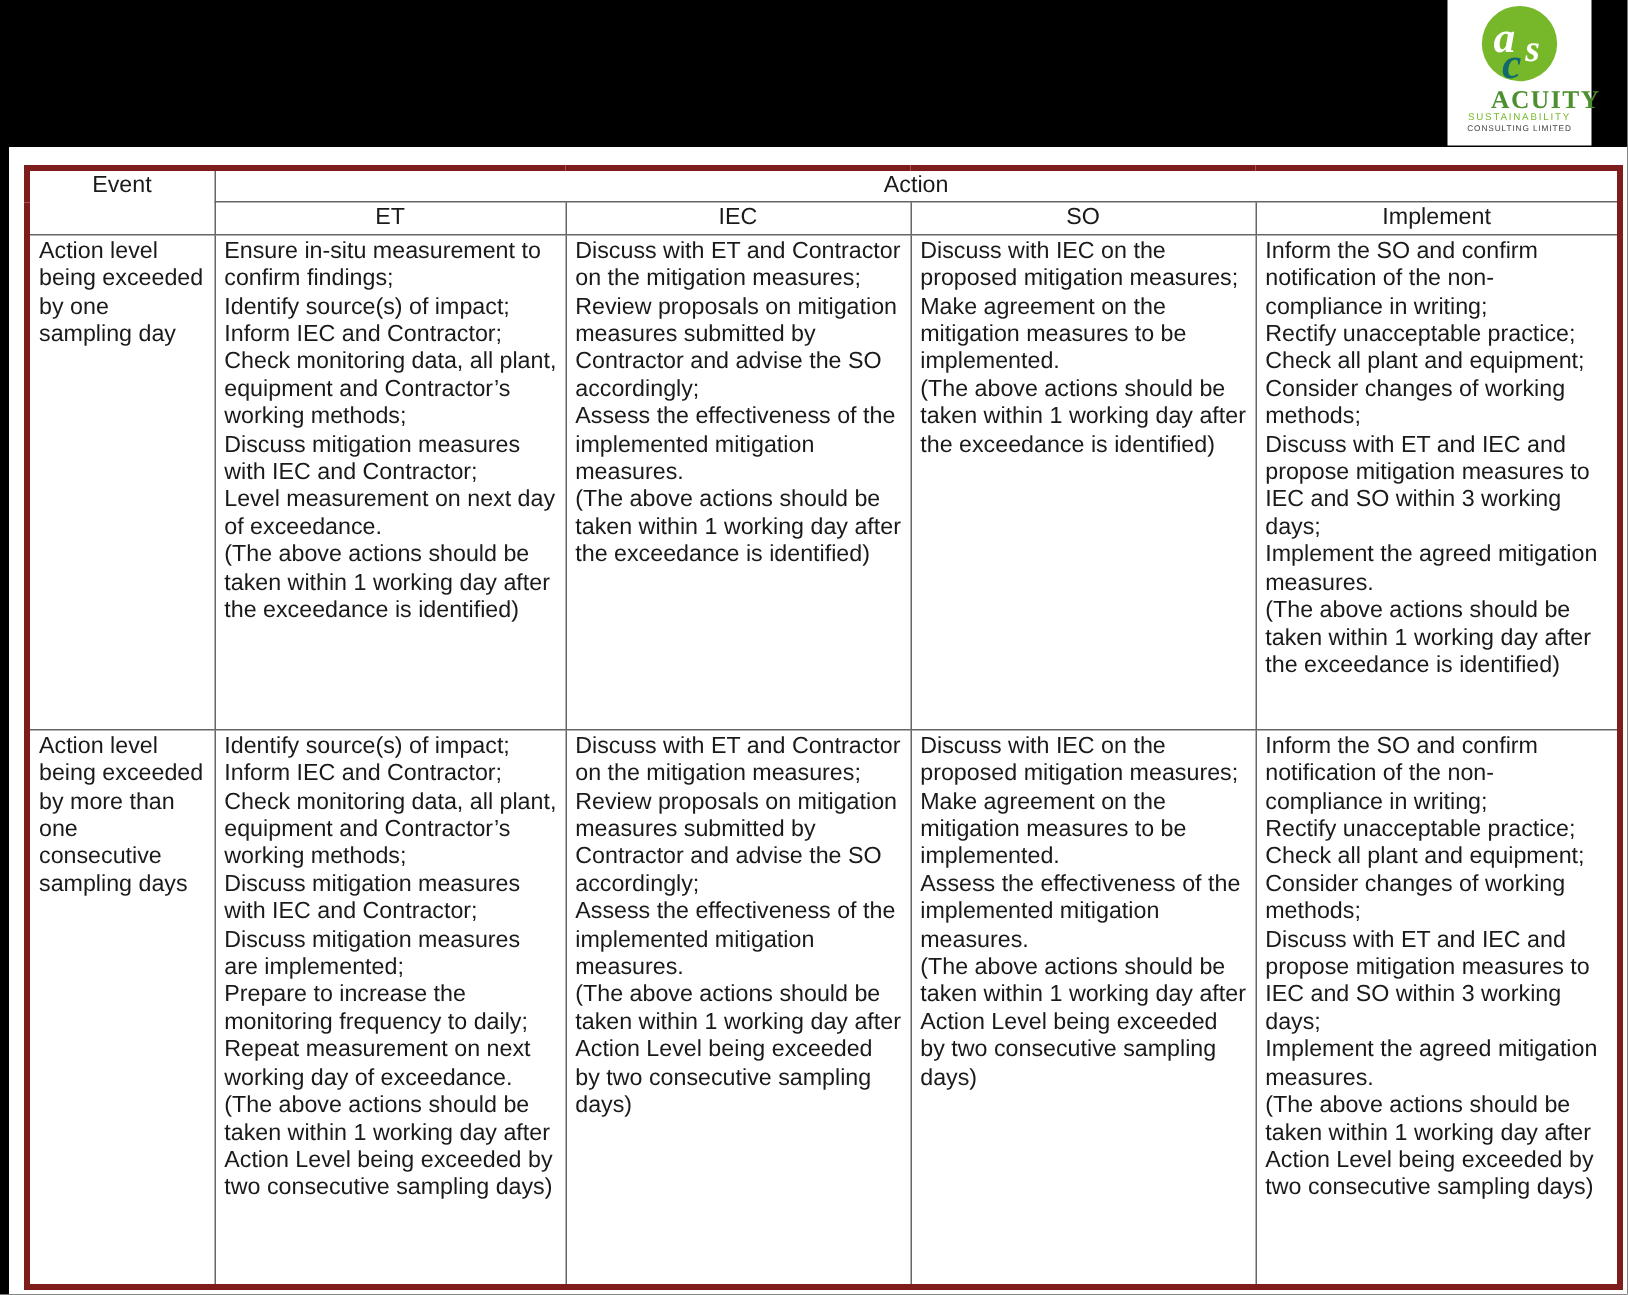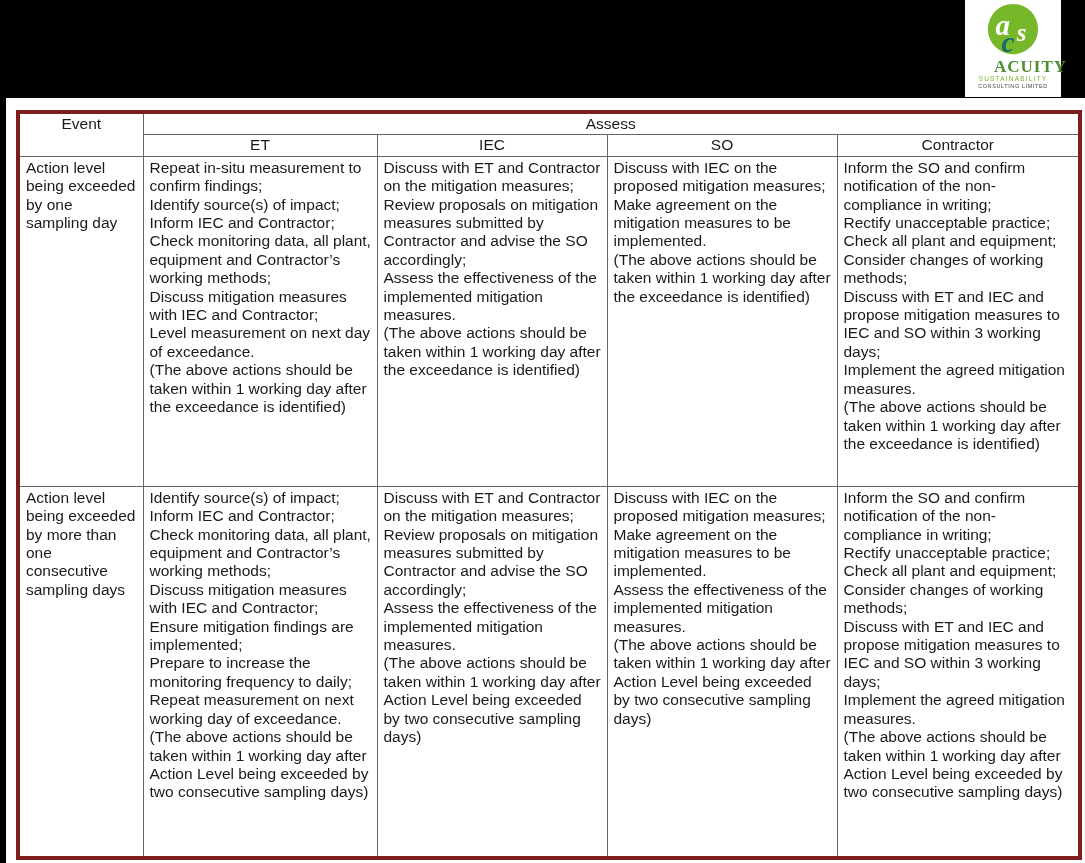--- a/index.html
+++ b/index.html
@@ -120,34 +120,34 @@
     <colgroup>
       <col style="width:125px">
       <col style="width:234px">
       <col style="width:230px">
       <col style="width:230px">
       <col style="width:243px">
     </colgroup>
     <thead>
       <tr>
         <th rowspan="2">Event</th>
-        <th colspan="4">Assess</th>
+        <th colspan="4">Action</th>
       </tr>
       <tr>
         <th>ET</th>
         <th>IEC</th>
         <th>SO</th>
-        <th>Contractor</th>
+        <th>Implement</th>
       </tr>
     </thead>
     <tbody>
       <tr class="body-row-1">
         <td class="event-cell">Action level being exceeded by one sampling day</td>
         <td>
-            <div class="action-item">Repeat in-situ measurement to confirm findings;</div>
+            <div class="action-item">Ensure in-situ measurement to confirm findings;</div>
             <div class="action-item">Identify source(s) of impact;</div>
             <div class="action-item">Inform IEC and Contractor;</div>
             <div class="action-item">Check monitoring data, all plant, equipment and Contractor’s working methods;</div>
             <div class="action-item">Discuss mitigation measures with IEC and Contractor;</div>
             <div class="action-item">Level measurement on next day of exceedance.</div>
             <div class="action-item">(The above actions should be taken within 1 working day after the exceedance is identified)</div>
           </td>
         <td>
             <div class="action-item">Discuss with ET and Contractor on the mitigation measures;</div>
             <div class="action-item">Review proposals on mitigation measures submitted by Contractor and advise the SO accordingly;</div>
@@ -169,21 +169,21 @@
             <div class="action-item">(The above actions should be taken within 1 working day after the exceedance is identified)</div>
           </td>
       </tr>
       <tr class="body-row-2">
         <td class="event-cell">Action level being exceeded by more than one consecutive sampling days</td>
         <td>
             <div class="action-item">Identify source(s) of impact;</div>
             <div class="action-item">Inform IEC and Contractor;</div>
             <div class="action-item">Check monitoring data, all plant, equipment and Contractor’s working methods;</div>
             <div class="action-item">Discuss mitigation measures with IEC and Contractor;</div>
-            <div class="action-item">Ensure mitigation findings are implemented;</div>
+            <div class="action-item">Discuss mitigation measures are implemented;</div>
             <div class="action-item">Prepare to increase the monitoring frequency to daily;</div>
             <div class="action-item">Repeat measurement on next working day of exceedance.</div>
             <div class="action-item">(The above actions should be taken within 1 working day after Action Level being exceeded by two consecutive sampling days)</div>
           </td>
         <td>
             <div class="action-item">Discuss with ET and Contractor on the mitigation measures;</div>
             <div class="action-item">Review proposals on mitigation measures submitted by Contractor and advise the SO accordingly;</div>
             <div class="action-item">Assess the effectiveness of the implemented mitigation measures.</div>
             <div class="action-item">(The above actions should be taken within 1 working day after Action Level being exceeded by two consecutive sampling days)</div>
           </td>

